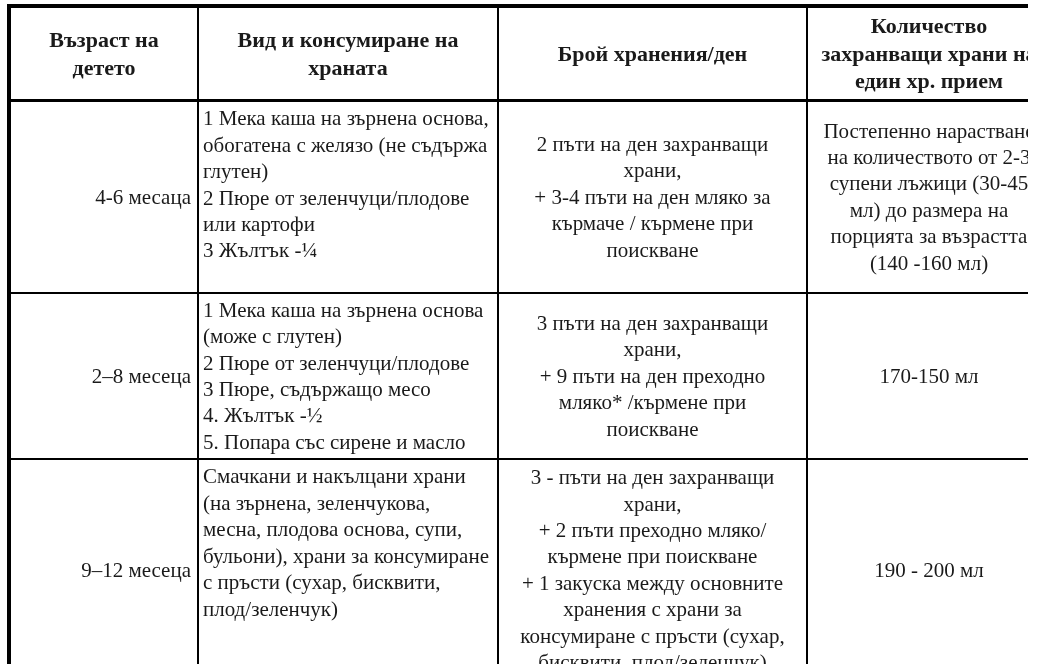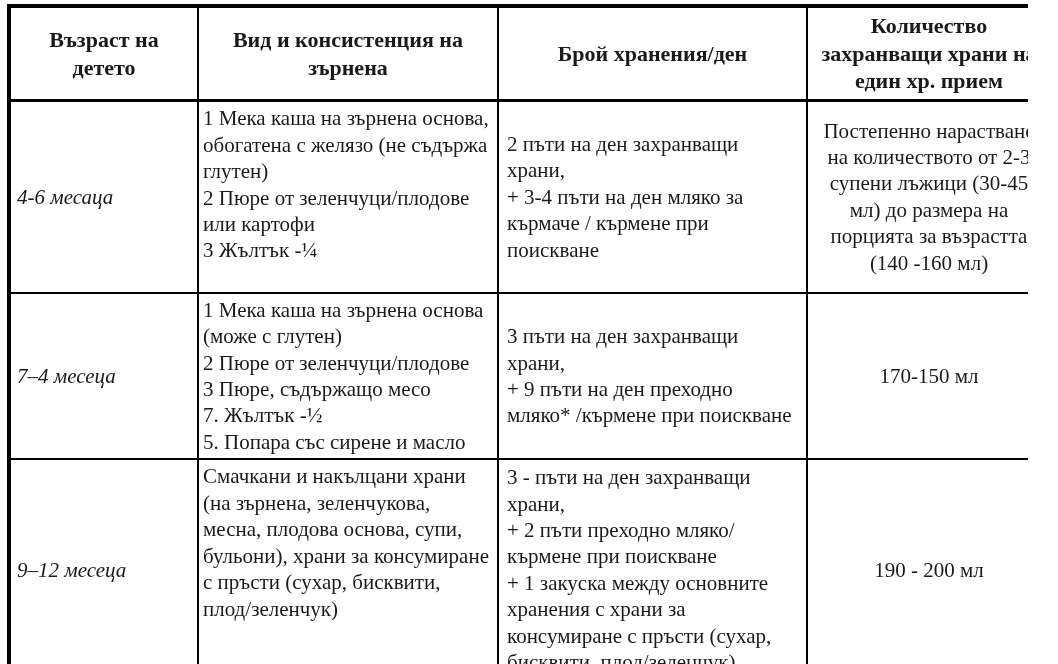--- a/index.html
+++ b/index.html
@@ -47,34 +47,33 @@
   .col-food   { width: 300px; }
   .col-freq   { width: 309px; }
   .col-amount { width: 245px; }
 
   tr.hdr-row  { height: 87px; }
   tr.row-0    { height: 192px; }
   tr.row-1    { height: 150px; }
   tr.row-2    { height: 222px; }
 
   td.age-cell {
-    text-align: left;
+    text-align: right;
     vertical-align: middle;
     padding: 2px 6px;
-    font-style: italic;
   }
   td.food-cell {
     text-align: left;
     vertical-align: top;
     padding: 3px 8px 3px 4px;
   }
   td.feedings-cell {
-    text-align: left;
+    text-align: center;
     vertical-align: middle;
-    padding: 2px 8px;
+    padding: 2px 20px;
     margin-left: 32px;
   }
   td.amount-cell {
     text-align: center;
     vertical-align: middle;
     padding: 2px 6px;
   }
 </style>
 </head>
 <body>
@@ -83,41 +82,41 @@
   <table class="feeding-table">
     <colgroup>
       <col class="col-age">
       <col class="col-food">
       <col class="col-freq">
       <col class="col-amount">
     </colgroup>
     <thead>
       <tr class="hdr-row">
         <th>Възраст на детето</th>
-        <th>Вид и консистенция на зърнена</th>
+        <th>Вид и консумиране на храната</th>
         <th>Брой хранения/ден</th>
         <th>Количество захранващи храни на един хр. прием</th>
       </tr>
     </thead>
     <tbody>
       <tr class="row-0">
         <td class="age-cell">4-6 месаца</td>
         <td class="food-cell">1 Мека каша на зърнена основа, обогатена с желязо (не съдържа глутен)
 2 Пюре от зеленчуци/плодове или картофи
 3 Жълтък -¼</td>
         <td class="feedings-cell">2 пъти на ден захранващи храни,
 + 3-4 пъти на ден мляко за кърмаче / кърмене при поискване</td>
         <td class="amount-cell">Постепенно нарастване на количеството от 2-3 супени лъжици (30-45 мл) до размера на порцията за възрастта (140 -160 мл)</td>
       </tr>
       <tr class="row-1">
-        <td class="age-cell">7–4 месеца</td>
+        <td class="age-cell">2–8 месеца</td>
         <td class="food-cell">1 Мека каша на зърнена основа (може с глутен)
 2 Пюре от зеленчуци/плодове
 3 Пюре, съдържащо месо
-7. Жълтък -½
+4. Жълтък -½
 5. Попара със сирене и масло</td>
         <td class="feedings-cell">3 пъти на ден захранващи храни,
 + 9 пъти на ден преходно мляко* /кърмене при поискване</td>
         <td class="amount-cell">170-150 мл</td>
       </tr>
       <tr class="row-2">
         <td class="age-cell">9–12 месеца</td>
         <td class="food-cell">Смачкани и накълцани храни (на зърнена, зеленчукова, месна, плодова основа, супи, бульони), храни за консумиране с пръсти (сухар, бисквити, плод/зеленчук)</td>
         <td class="feedings-cell">3 - пъти на ден захранващи храни,
 + 2 пъти преходно мляко/кърмене при поискване

